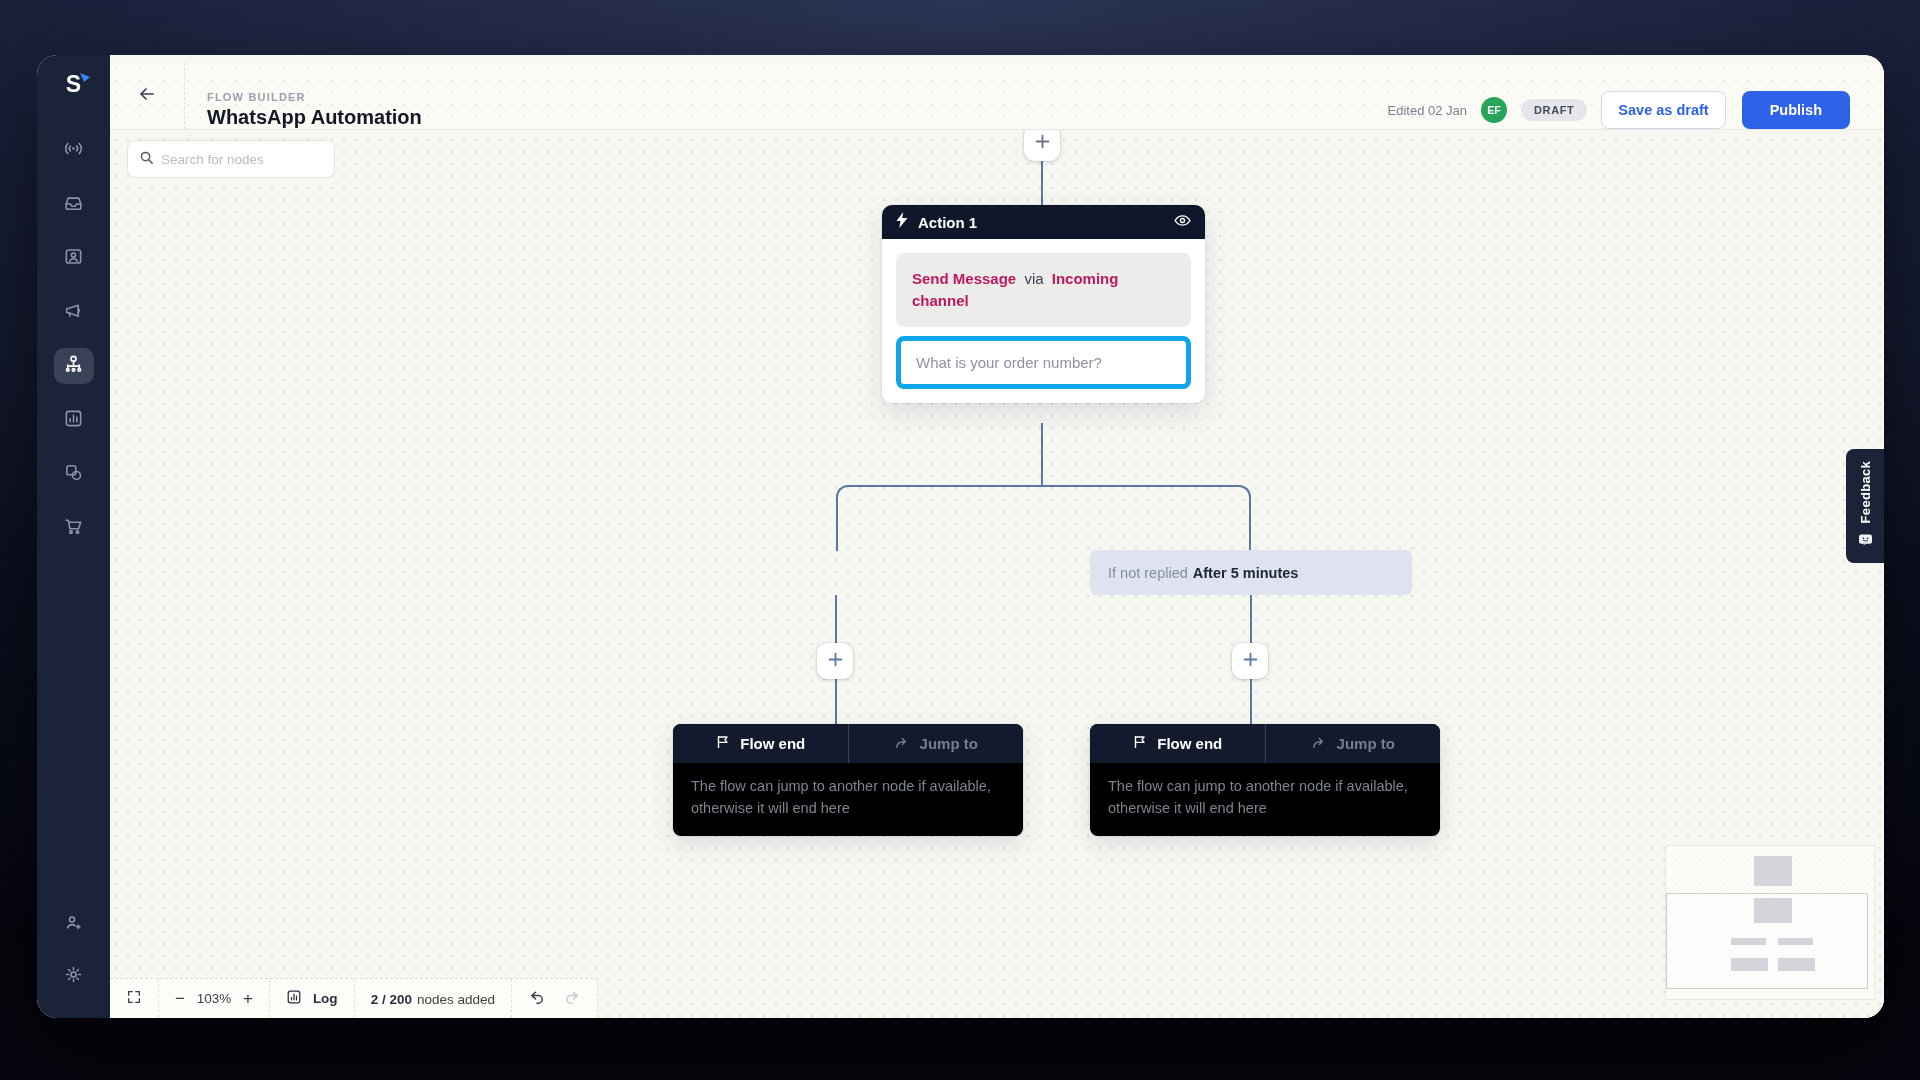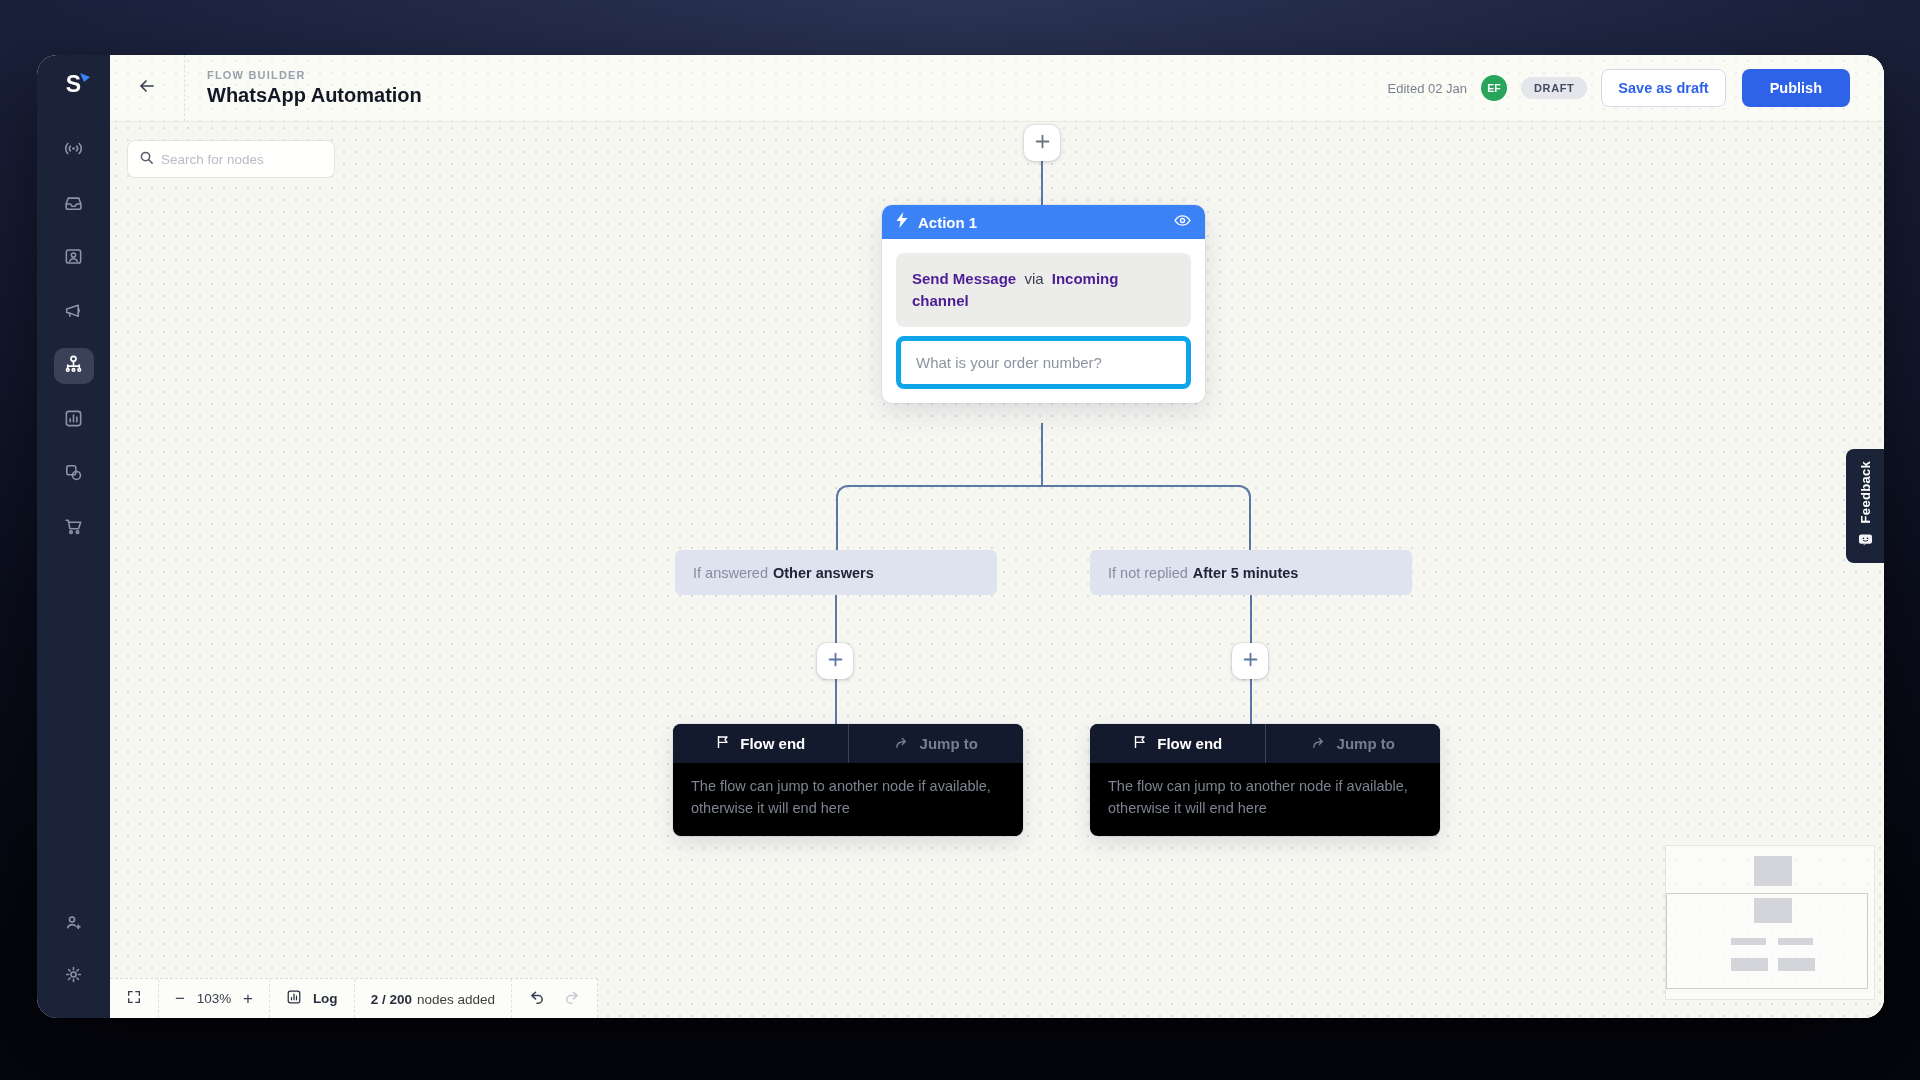--- a/index.html
+++ b/index.html
@@ -32,25 +32,25 @@
   
   .main { flex:1; position:relative; background:#f7f7f2; }
   .canvas-bg {
     position:absolute; left:0; right:0; top:67px; bottom:0;
     background-color:#f7f7f2;
     background-image: radial-gradient(rgba(105,115,170,.20) 1px, transparent 1.3px);
     background-size:12px 12px;
   }
   
   .topbar {
-    position:absolute; left:0; right:0; top:0; height:67px; z-index:6;
+    position:absolute; left:0; right:0; top:8px; height:67px; z-index:6;
     background:#fbfbf6; border-bottom:1px solid #e9e9e2;
     background-image: radial-gradient(rgba(105,115,170,.10) 1px, transparent 1.3px);
     background-size:12px 12px;
-    display:flex; align-items:center;
+    display:flex; align-items:flex-end;
   }
   .back-btn { width:74px; height:100%; display:flex; align-items:center; justify-content:center; cursor:pointer; }
   .tb-divider { width:1px; height:100%; border-left:1px dashed #e2e2da; }
   .title-block { padding-left:22px; display:flex; flex-direction:column; gap:3px; }
   .eyebrow { font-size:11px; font-weight:600; letter-spacing:1.2px; color:#9aa0ac; }
   .page-title { font-size:20px; font-weight:700; color:#141824; }
   .topbar-right { margin-left:auto; display:flex; align-items:center; gap:14px; padding-right:34px; }
   .edited { font-size:13px; color:#7a8090; }
   .avatar { width:26px; height:26px; border-radius:50%; background:#27a55a; color:#fff; font-size:10.5px; font-weight:700; display:flex; align-items:center; justify-content:center; }
   .badge { background:#e4e6ec; color:#424a5c; font-size:11px; font-weight:700; letter-spacing:.6px; padding:5px 13px; border-radius:13px; }
@@ -76,25 +76,25 @@
     position:absolute; width:36px; height:36px; border-radius:10px; background:#fff;
     box-shadow:0 1px 4px rgba(20,30,60,.20), 0 0 0 1px rgba(20,30,60,.04);
     display:flex; align-items:center; justify-content:center; cursor:pointer; z-index:3;
   }
   
   .action-node {
     position:absolute; left:772px; top:150px; width:323px; z-index:2;
     background:#fff; border-radius:10px; overflow:hidden;
     box-shadow:0 10px 28px rgba(25,35,70,.12), 0 0 0 1px rgba(25,35,70,.05);
   }
-  .action-header { height:34px; background:#3b82f6; display:flex; align-items:center; gap:9px; padding:0 13px; }
+  .action-header { height:34px; background:#0f172a; display:flex; align-items:center; gap:9px; padding:0 13px; }
   .action-title { color:#fff; font-size:15px; font-weight:700; flex:1; }
   .action-body { padding:14px; }
   .summary-box { background:#ececea; border-radius:8px; padding:15px 16px; font-size:15px; line-height:1.45; color:#3a4050; }
-  .summary-box b { color:#4c1d95; }
+  .summary-box b { color:#be185d; }
   .msg-box { margin-top:9px; border:5px solid #0ea5e9; border-radius:8px; padding:13px 15px; font-size:15px; color:#8e939f; }
   
   .pill {
     position:absolute; top:495px; width:322px; height:45px; z-index:2;
     background:#dee3ef; border-radius:6px; display:flex; align-items:center; padding-left:18px;
     font-size:14.5px; color:#878da0;
   }
   .pill b { color:#20263a; margin-left:5px; }
   
   .end-node {
@@ -324,24 +324,20 @@
       <div class="action-body">
         <div class="summary-box">
           <b>Send Message</b>
           <span style="margin:0 4px;">via</span>
           <b>Incoming channel</b>
         </div>
         <div class="msg-box">What is your order number?</div>
       </div>
     </div>
 
-    <div class="pill" style="left:565px;">
-      <span>If answered</span>
-      <b>Other answers</b>
-    </div>
     <div class="pill" style="left:980px;">
       <span>If not replied</span>
       <b>After 5 minutes</b>
     </div>
 
     <div class="end-node" style="left:563px;">
       <div class="end-header">
         <div class="end-tab active">
           <span>
             <svg width="16" height="16" viewBox="0 0 16 16" fill="none" stroke="#ffffff" stroke-width="1.4" stroke-linejoin="round">

